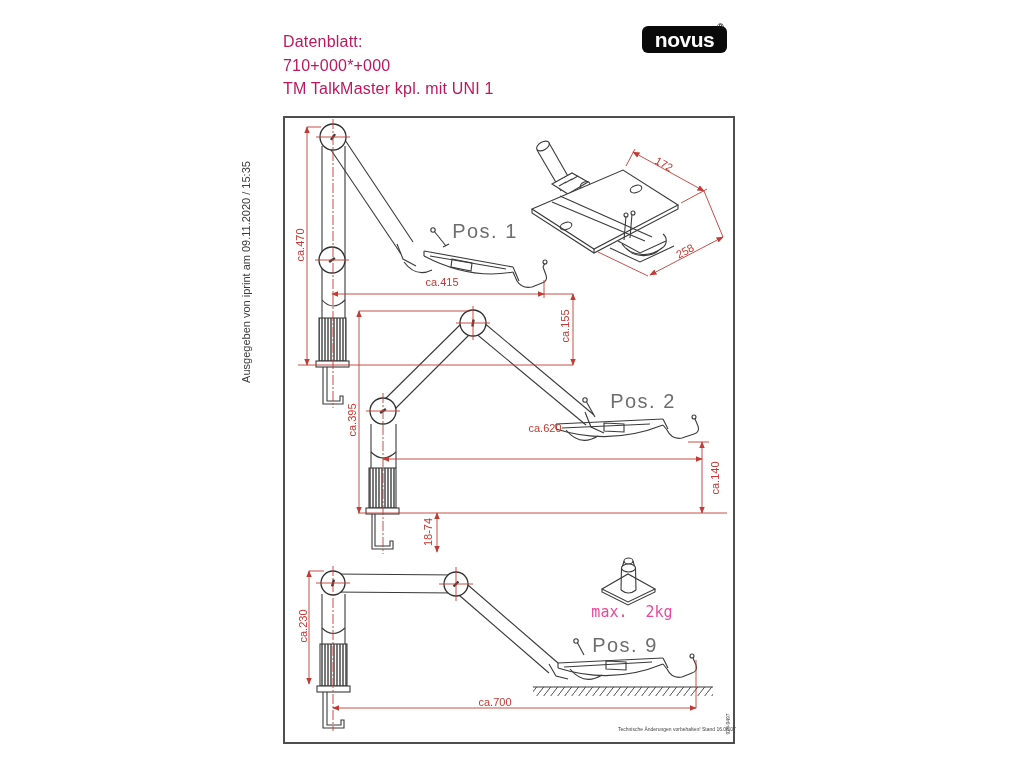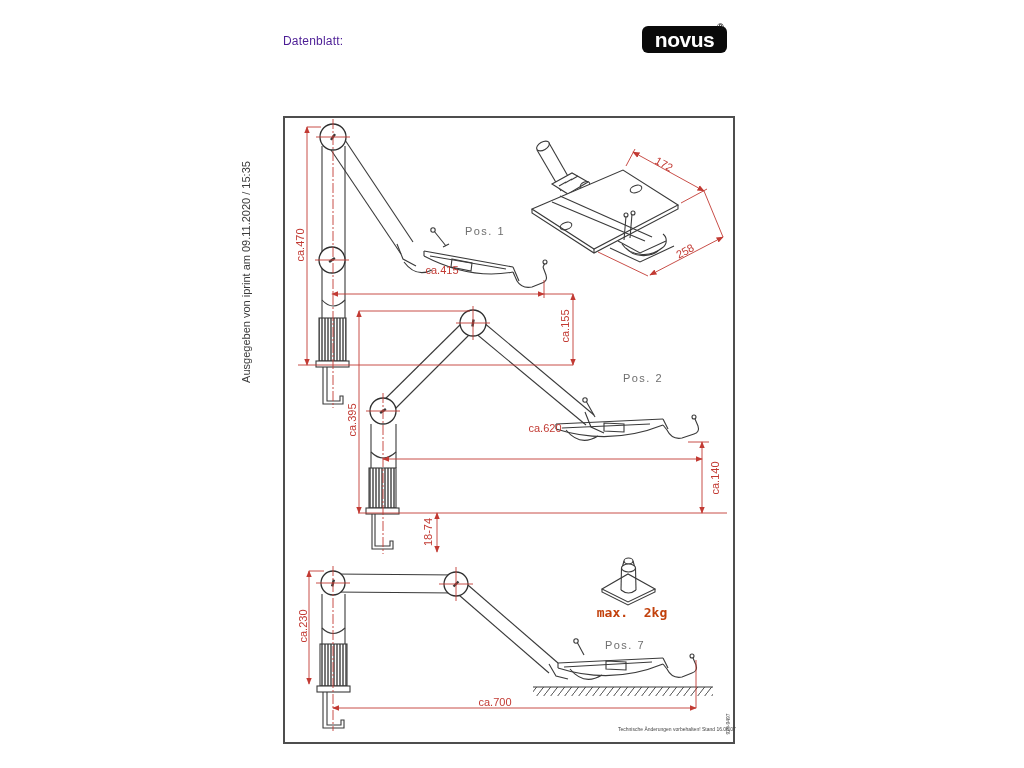--- a/index.html
+++ b/index.html
@@ -1,52 +1,54 @@
 <!DOCTYPE html>
 <html><head>
 <meta charset="utf-8">
 <style>
   html,body { margin:0; padding:0; background:#ffffff; }
   body { width:1024px; height:768px; position:relative; overflow:hidden;
          font-family:"Liberation Sans",sans-serif; }
   .abs { position:absolute; }
   
-  #header { left:283px; top:30px; font-size:12px; line-height:23.5px;
-            color:#4c1d95; letter-spacing:.2px; }
+  #header { left:283px; top:30px; font-size:16px; line-height:23.5px;
+            color:#be185d; letter-spacing:.2px; }
   #logo { left:642px; top:26px; width:85px; height:27px; background:#0a0a0a;
           border-radius:6px; color:#fff; display:flex; align-items:center;
           justify-content:center; font-weight:bold; font-size:21px;
           letter-spacing:-.5px; }
   #reg  { left:717px; top:22px; font-size:9px; color:#151515; font-weight:bold; }
   
   #sidenote { left:246px; top:272px; transform:translate(-50%,-50%) rotate(-90deg);
               font-size:11px; color:#3a3a3a; white-space:nowrap; }
   
   #frame { left:283px; top:116px; width:448px; height:624px;
            border:2px solid #4e4e4e; }
   #dwg { left:0; top:0; }
   
   .dim { font-size:11px; color:#c23a33; white-space:nowrap;
          transform:translate(-50%,-50%); }
   .dim.v   { transform:translate(-50%,-50%) rotate(-90deg); }
   .dim.r29 { transform:translate(-50%,-50%) rotate(29deg); }
   .dim.rm28{ transform:translate(-50%,-50%) rotate(-28deg); }
-  .pos { font-size:11px; color:#6e6e6e; letter-spacing:1.5px; white-space:nowrap;
+  .pos { font-size:20px; color:#6e6e6e; letter-spacing:1.5px; white-space:nowrap;
          transform:translate(-50%,-50%); }
-  .load { font-size:13px; font-weight:bold; color:#c2410c; white-space:pre;
+  .load { font-size:15px; font-weight:normal; color:#ec4899; white-space:pre;
           font-family:"DejaVu Sans Mono",monospace; transform:translate(-50%,-50%); }
   #fineprint { left:618px; top:726px; font-size:5px; color:#454545; }
   #docnum { left:728px; top:724px; transform:translate(-50%,-50%) rotate(-90deg);
             font-size:5px; color:#454545; white-space:nowrap; }
 </style>
 </head>
 <body>
 
 <div id="header" class="abs">
   <div>Datenblatt:</div>
+  <div>710+000*+000</div>
+  <div>TM TalkMaster kpl. mit UNI 1</div>
 </div>
 <div id="logo" class="abs">
   <span>novus</span>
 </div>
 <div id="reg" class="abs">®</div>
 <div id="sidenote" class="abs">Ausgegeben von iprint am 09.11.2020 / 15:35</div>
 
 <div id="frame" class="abs"></div>
 
 <svg id="dwg" class="abs" width="1024" height="768" viewBox="0 0 1024 768">
@@ -255,31 +257,31 @@
     <line x1="633" y1="152" x2="704" y2="191" marker-start="url(#arw)" marker-end="url(#arw)"></line>
     <line x1="626" y1="166" x2="635" y2="149"></line>
     <line x1="681" y1="203" x2="707" y2="189"></line>
     <line x1="704" y1="191" x2="723" y2="237"></line>
     <line x1="723" y1="237" x2="650" y2="275" marker-start="url(#arw)" marker-end="url(#arw)"></line>
     <line x1="598" y1="252" x2="648" y2="276"></line>
   </g>
 </svg>
 
 <div class="abs dim v" style="left:300px;top:245px">ca.470</div>
-<div class="abs dim" style="left:442px;top:270px">ca.415</div>
+<div class="abs dim" style="left:442px;top:282px">ca.415</div>
 <div class="abs dim v" style="left:565px;top:326px">ca.155</div>
 <div class="abs dim v" style="left:352px;top:420px">ca.395</div>
 <div class="abs dim" style="left:545px;top:428px">ca.620</div>
 <div class="abs dim v" style="left:715px;top:478px">ca.140</div>
 <div class="abs dim v" style="left:428px;top:532px">18-74</div>
 <div class="abs dim v" style="left:303px;top:626px">ca.230</div>
 <div class="abs dim" style="left:495px;top:702px">ca.700</div>
 <div class="abs dim r29" style="left:664px;top:164px">172</div>
 <div class="abs dim rm28" style="left:685px;top:251px">258</div>
 
 <div class="abs pos" style="left:485px;top:231px">Pos. 1</div>
-<div class="abs pos" style="left:643px;top:378px">Pos. 2</div>
-<div class="abs pos" style="left:625px;top:645px">Pos. 7</div>
+<div class="abs pos" style="left:643px;top:401px">Pos. 2</div>
+<div class="abs pos" style="left:625px;top:645px">Pos. 9</div>
 
 <div class="abs load" style="left:632px;top:612px">max.  2kg</div>
 
 <div id="fineprint" class="abs">Technische Änderungen vorbehalten! Stand 16.06.07</div>
 <div id="docnum" class="abs">929-9497</div>
 
 </body></html>

